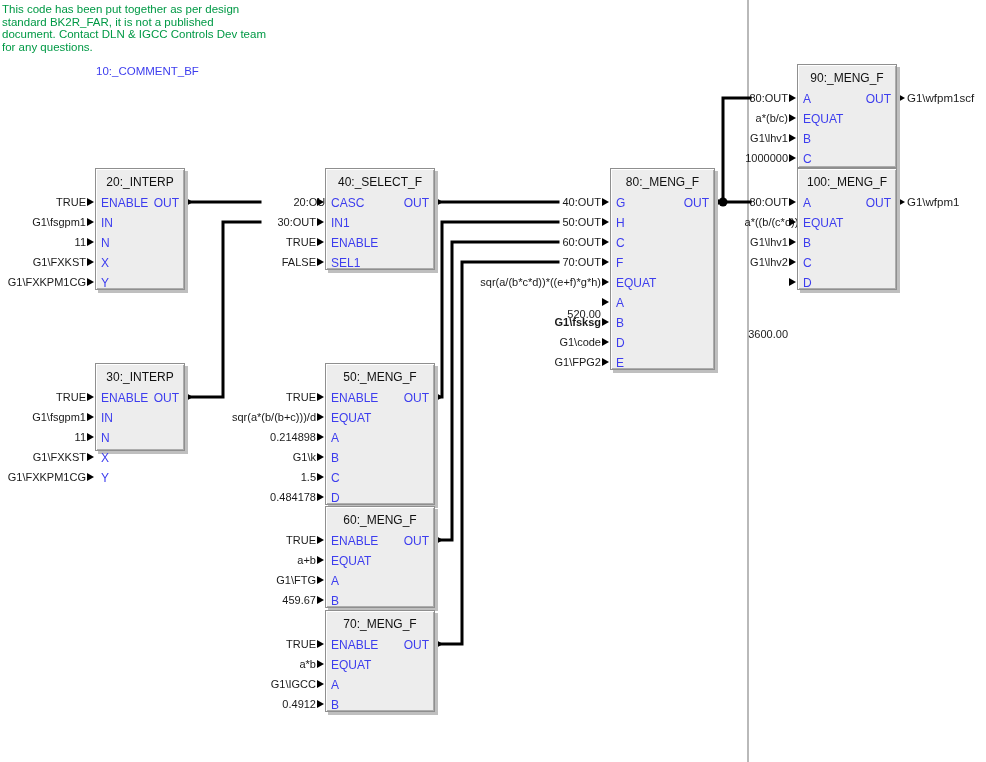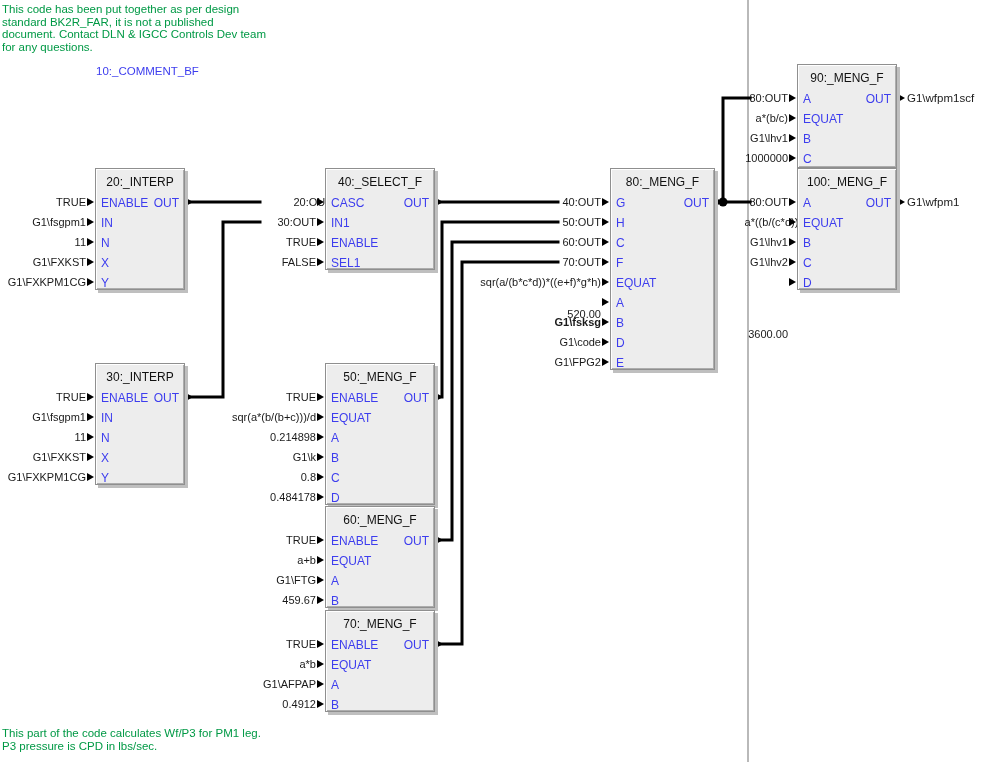--- a/index.html
+++ b/index.html
@@ -62,22 +62,20 @@
       <polyline points="435,644 462,644 462,262 558,262" fill="none" stroke="#000000" stroke-width="3" stroke-linecap="square"></polyline>
       <polyline points="715,202 750,202" fill="none" stroke="#000000" stroke-width="3" stroke-linecap="square"></polyline>
       <polyline points="723,202 723,98 750,98" fill="none" stroke="#000000" stroke-width="3" stroke-linecap="square"></polyline>
       <circle cx="723" cy="202" r="4.5" fill="#000000"></circle>
     </svg>
   <div class="comment" style="left:2px;top:3px;">This code has been put together as per design
 standard BK2R_FAR, it is not a published
 document. Contact DLN &amp; IGCC Controls Dev team
 for any questions.</div>
   <div class="comment-label" style="left:96px;top:65px;">10:_COMMENT_BF</div>
-  <div class="comment" style="left:2px;top:727px;">This part of the code calculates Wf/P3 for PM1 leg.
-P3 pressure is CPD in lbs/sec.</div>
   <div id="blocks">
       <div class="vlabel" style="right: 900px; top: 194px;">TRUE</div>
       <div class="tick" style="left: 87px; top: 198px;"></div>
       <div class="vlabel" style="right: 900px; top: 214px;">G1\fsgpm1</div>
       <div class="tick" style="left: 87px; top: 218px;"></div>
       <div class="vlabel" style="right: 900px; top: 234px;">11</div>
       <div class="tick" style="left: 87px; top: 238px;"></div>
       <div class="vlabel" style="right: 900px; top: 254px;">G1\FXKST</div>
       <div class="tick" style="left: 87px; top: 258px;"></div>
       <div class="vlabel" style="right: 900px; top: 274px;">G1\FXKPM1CG</div>
@@ -96,21 +94,21 @@
       <div class="tick" style="left: 87px; top: 393px;"></div>
       <div class="vlabel" style="right: 900px; top: 409px;">G1\fsgpm1</div>
       <div class="tick" style="left: 87px; top: 413px;"></div>
       <div class="vlabel" style="right: 900px; top: 429px;">11</div>
       <div class="tick" style="left: 87px; top: 433px;"></div>
       <div class="vlabel" style="right: 900px; top: 449px;">G1\FXKST</div>
       <div class="tick" style="left: 87px; top: 453px;"></div>
       <div class="vlabel" style="right: 900px; top: 469px;">G1\FXKPM1CG</div>
       <div class="tick" style="left: 87px; top: 473px;"></div>
       <div class="tick" style="left: 186px; top: 393px;"></div>
-      <div class="fblock" style="left: 95px; top: 363px; width: 90px; height: 122px;">
+      <div class="fblock" style="left: 95px; top: 363px; width: 90px; height: 88px;">
         <div class="ftitle">30:_INTERP</div>
         <div class="fport" style="top: 24px;">ENABLE</div>
         <div class="fout" style="top: 24px;">OUT</div>
         <div class="fport" style="top: 44px;">IN</div>
         <div class="fport" style="top: 64px;">N</div>
         <div class="fport" style="top: 84px;">X</div>
         <div class="fport" style="top: 104px;">Y</div>
       </div>
       <div class="vlabel" style="right: 654px; top: 194px; margin-left: 35px;">20:OUT</div>
       <div class="tick" style="left: 317px; top: 198px;"></div>
@@ -130,21 +128,21 @@
         <div class="fport" style="top: 84px;">SEL1</div>
       </div>
       <div class="vlabel" style="right: 670px; top: 389px;">TRUE</div>
       <div class="tick" style="left: 317px; top: 393px;"></div>
       <div class="vlabel" style="right: 670px; top: 409px;">sqr(a*(b/(b+c)))/d</div>
       <div class="tick" style="left: 317px; top: 413px;"></div>
       <div class="vlabel" style="right: 670px; top: 429px;">0.214898</div>
       <div class="tick" style="left: 317px; top: 433px;"></div>
       <div class="vlabel" style="right: 670px; top: 449px;">G1\k</div>
       <div class="tick" style="left: 317px; top: 453px;"></div>
-      <div class="vlabel" style="right: 670px; top: 469px;">0.8</div>
+      <div class="vlabel" style="right: 670px; top: 469px;">1.5</div>
       <div class="tick" style="left: 317px; top: 473px;"></div>
       <div class="vlabel" style="right: 670px; top: 489px;">0.484178</div>
       <div class="tick" style="left: 317px; top: 493px;"></div>
       <div class="tick" style="left: 436px; top: 393px;"></div>
       <div class="fblock" style="left: 325px; top: 363px; width: 110px; height: 142px;">
         <div class="ftitle">50:_MENG_F</div>
         <div class="fport" style="top: 24px;">ENABLE</div>
         <div class="fout" style="top: 24px;">OUT</div>
         <div class="fport" style="top: 44px;">EQUAT</div>
         <div class="fport" style="top: 64px;">A</div>
@@ -166,21 +164,21 @@
         <div class="fport" style="top: 24px;">ENABLE</div>
         <div class="fout" style="top: 24px;">OUT</div>
         <div class="fport" style="top: 44px;">EQUAT</div>
         <div class="fport" style="top: 64px;">A</div>
         <div class="fport" style="top: 84px;">B</div>
       </div>
       <div class="vlabel" style="right: 670px; top: 636px;">TRUE</div>
       <div class="tick" style="left: 317px; top: 640px;"></div>
       <div class="vlabel" style="right: 670px; top: 656px;">a*b</div>
       <div class="tick" style="left: 317px; top: 660px;"></div>
-      <div class="vlabel" style="right: 670px; top: 676px;">G1\AFPAP</div>
+      <div class="vlabel" style="right: 670px; top: 676px;">G1\IGCC</div>
       <div class="tick" style="left: 317px; top: 680px;"></div>
       <div class="vlabel" style="right: 670px; top: 696px;">0.4912</div>
       <div class="tick" style="left: 317px; top: 700px;"></div>
       <div class="tick" style="left: 436px; top: 640px;"></div>
       <div class="fblock" style="left: 325px; top: 610px; width: 110px; height: 102px;">
         <div class="ftitle">70:_MENG_F</div>
         <div class="fport" style="top: 24px;">ENABLE</div>
         <div class="fout" style="top: 24px;">OUT</div>
         <div class="fport" style="top: 44px;">EQUAT</div>
         <div class="fport" style="top: 64px;">A</div>

